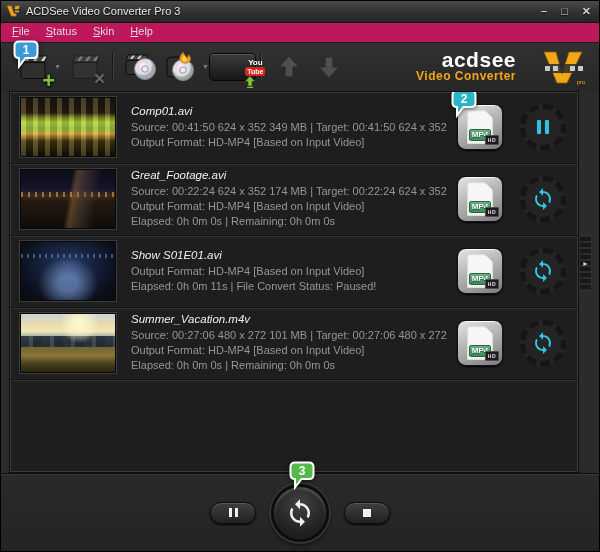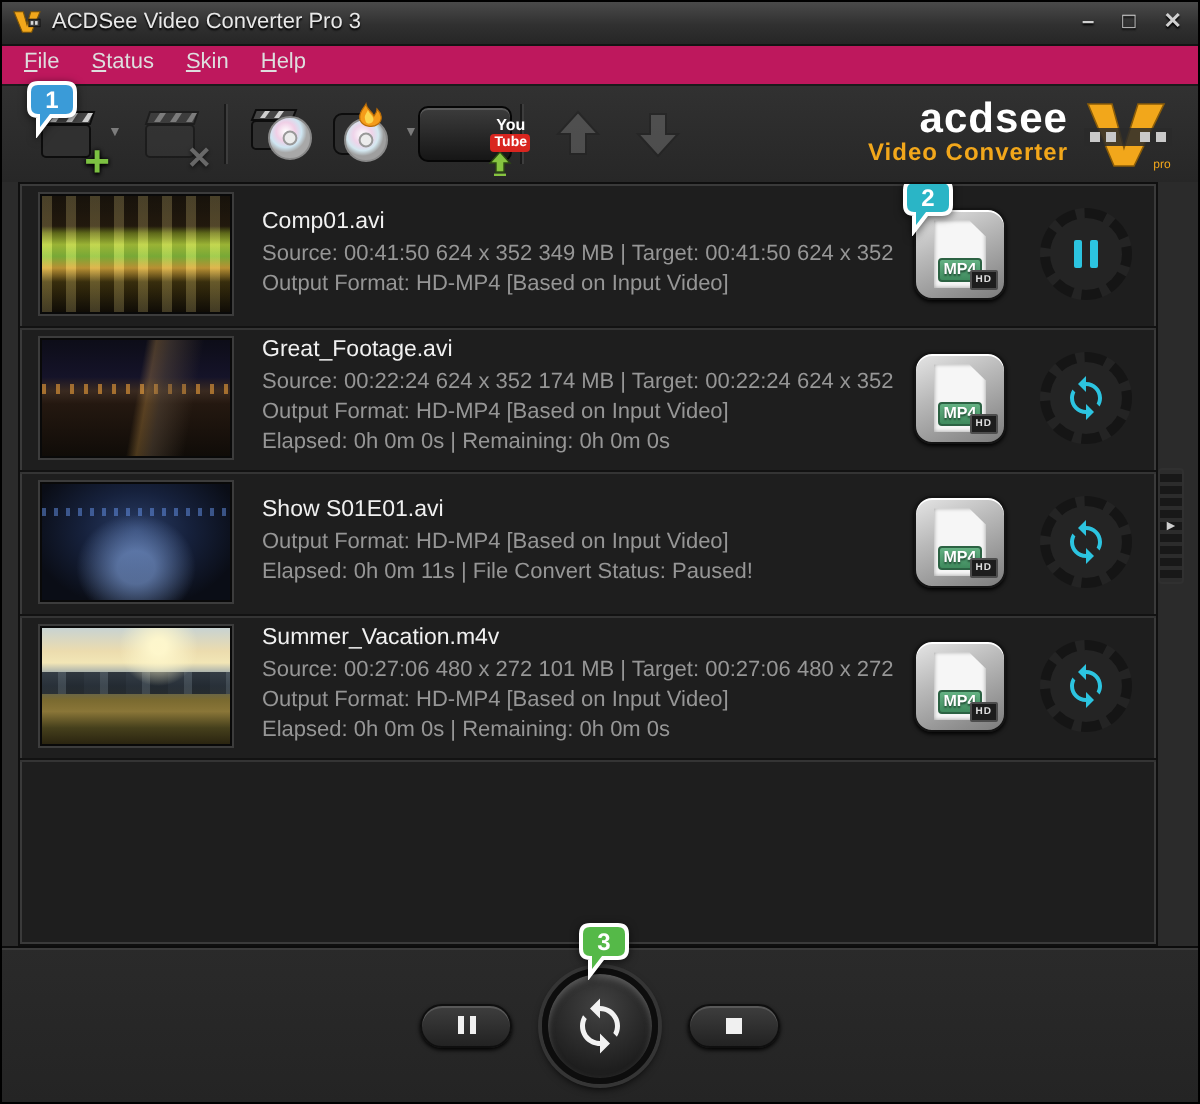--- a/index.html
+++ b/index.html
@@ -23,21 +23,21 @@
   .tb-btn.disabled { opacity:.55; }
   .dd-arrow { color:#7c7c7c; font-size:7px; margin:0 4px 0 1px; }
   .tb-sep { width:2px; height:30px; margin:0 7px; background:#1a1a1a; border-right:1px solid #3d3d3d; }
   .plus-glyph { position:absolute; right:-2px; bottom:-4px; color:#7cc142; font-size:22px; font-weight:900; text-shadow:0 1px 2px #000, 0 0 2px #000; line-height:18px; }
   .x-glyph { position:absolute; right:-1px; bottom:-2px; color:#9c9c9c; font-size:15px; font-weight:900; text-shadow:0 1px 2px #000; }
   .yt-box { width:32px; height:28px; border-radius:5px; background:linear-gradient(#3c3c3c,#161616); border:1px solid #060606; box-shadow:inset 0 1px 0 #5a5a5a; display:flex; flex-direction:column; align-items:center; justify-content:center; position:relative;padding-left:45px; }
   .yt-top { color:#fff; font-size:8px; font-weight:bold; line-height:9px; }
   .yt-bottom { color:#fff; font-size:7px; font-weight:bold; background:#d9251f; border-radius:2px; padding:0 2px; line-height:9px; }
 
   
-  .logo { margin-left:auto; display:flex; align-items:center; gap:7px; padding-right:2px; }
+  .logo { margin-left:auto; display:flex; align-items:center; gap:25px; padding-right:2px; }
   .logo-text { display:flex; flex-direction:column; align-items:flex-end; }
   .logo-brand { color:#fff; font-size:21px; font-weight:bold; letter-spacing:.5px; line-height:19px; }
   .logo-product { color:#f2a71b; font-size:12px; font-weight:bold; letter-spacing:.5px; }
 
   
   .callout { position:absolute; z-index:30; filter:drop-shadow(0 1px 2px rgba(0,0,0,.6)); }
 
   
   .list-panel { margin:0 20px 0 8px; height:384px; background:#1e1e1e; border:1px solid #0f0f0f; box-shadow:0 0 0 1px #3a3a3a inset; overflow:hidden; }
   .file-row { height:72px; display:flex; align-items:center; padding:0 12px 0 10px; border-bottom:1px solid #121212; box-shadow:0 1px 0 #343434; }
@@ -51,21 +51,21 @@
       linear-gradient(180deg,#0d0d18 0%,#151329 32%,#3a2a20 44%,#241810 55%,#100c08 100%); }
   .thumb-2 { background:
       repeating-linear-gradient(90deg, rgba(110,160,255,.45) 0 2px, transparent 2px 6px) 0 22%/100% 4px no-repeat,
       radial-gradient(ellipse at 50% 72%, rgba(140,175,235,.55) 0 14%, transparent 45%),
       radial-gradient(ellipse at 50% 40%, #2a3d66 0%, #16213c 40%, #0a0d16 80%); }
   .thumb-3 { background:
       radial-gradient(circle at 62% 16%, rgba(255,248,205,.95) 0 5%, transparent 26%),
       repeating-linear-gradient(90deg, rgba(32,40,50,.85) 0 8px, rgba(58,68,78,.85) 8px 12px, rgba(26,33,42,.85) 12px 21px) 0 46%/100% 11px no-repeat,
       linear-gradient(180deg,#c8d3d2 0%,#ecdcae 20%,#f2e6b6 30%,#9aa6aa 40%,#56605f 50%,#7a6a30 62%,#8a7638 72%,#46401c 86%,#2a2410 100%); }
   .file-info { flex:1; min-width:0; }
-  .file-name { color:#f0f0f0; font-size:11.5px; margin-bottom:3px; }
+  .file-name { color:#f0f0f0; font-size:11.5px; margin-bottom:3px;font-style:italic; }
   .file-detail { color:#969696; font-size:11px; line-height:15px; white-space:nowrap; }
   .mp4-icon { width:46px; height:46px; border-radius:9px; border:1px solid #141414; background:linear-gradient(155deg,#e6e6e6 0%,#b9b9b9 40%,#7c7c7c 100%); box-shadow:inset 0 1px 0 #fff, 0 1px 2px #000; position:relative; flex:none; margin-right:17px; display:flex; align-items:center; justify-content:center; }
   .file-shape { width:26px; height:34px; background:#f6f6f6; clip-path:polygon(0 0, 68% 0, 100% 24%, 100% 100%, 0 100%); position:relative; box-shadow:inset 0 0 2px #999; }
   .ribbon { position:absolute; left:2px; right:2px; top:19px; height:12px; background:linear-gradient(#64b183,#3f8a5d); border:1px solid #2c6243; border-radius:2px; color:#fff; font-size:8px; font-weight:bold; text-align:center; line-height:10px; text-shadow:0 1px 1px #1e4630; z-index:2; }
   .hd-chip { position:absolute; right:3px; bottom:4px; background:#1d1d1d; border:1px solid #4d4d4d; color:#e0e0e0; font-size:5px; font-weight:bold; padding:1px 2px; border-radius:1px; z-index:3; letter-spacing:.5px; }
   .status-ring { width:46px; height:46px; border-radius:50%; border:5px dashed #151515; background:#242424; display:flex; align-items:center; justify-content:center; flex:none; }
   .pause-glyph { display:flex; gap:4px; }
   .pause-glyph span { width:4px; height:14px; background:#2cc4e0; border-radius:1px; }
   .mp4-wrap { position:relative; flex:none; }
 

